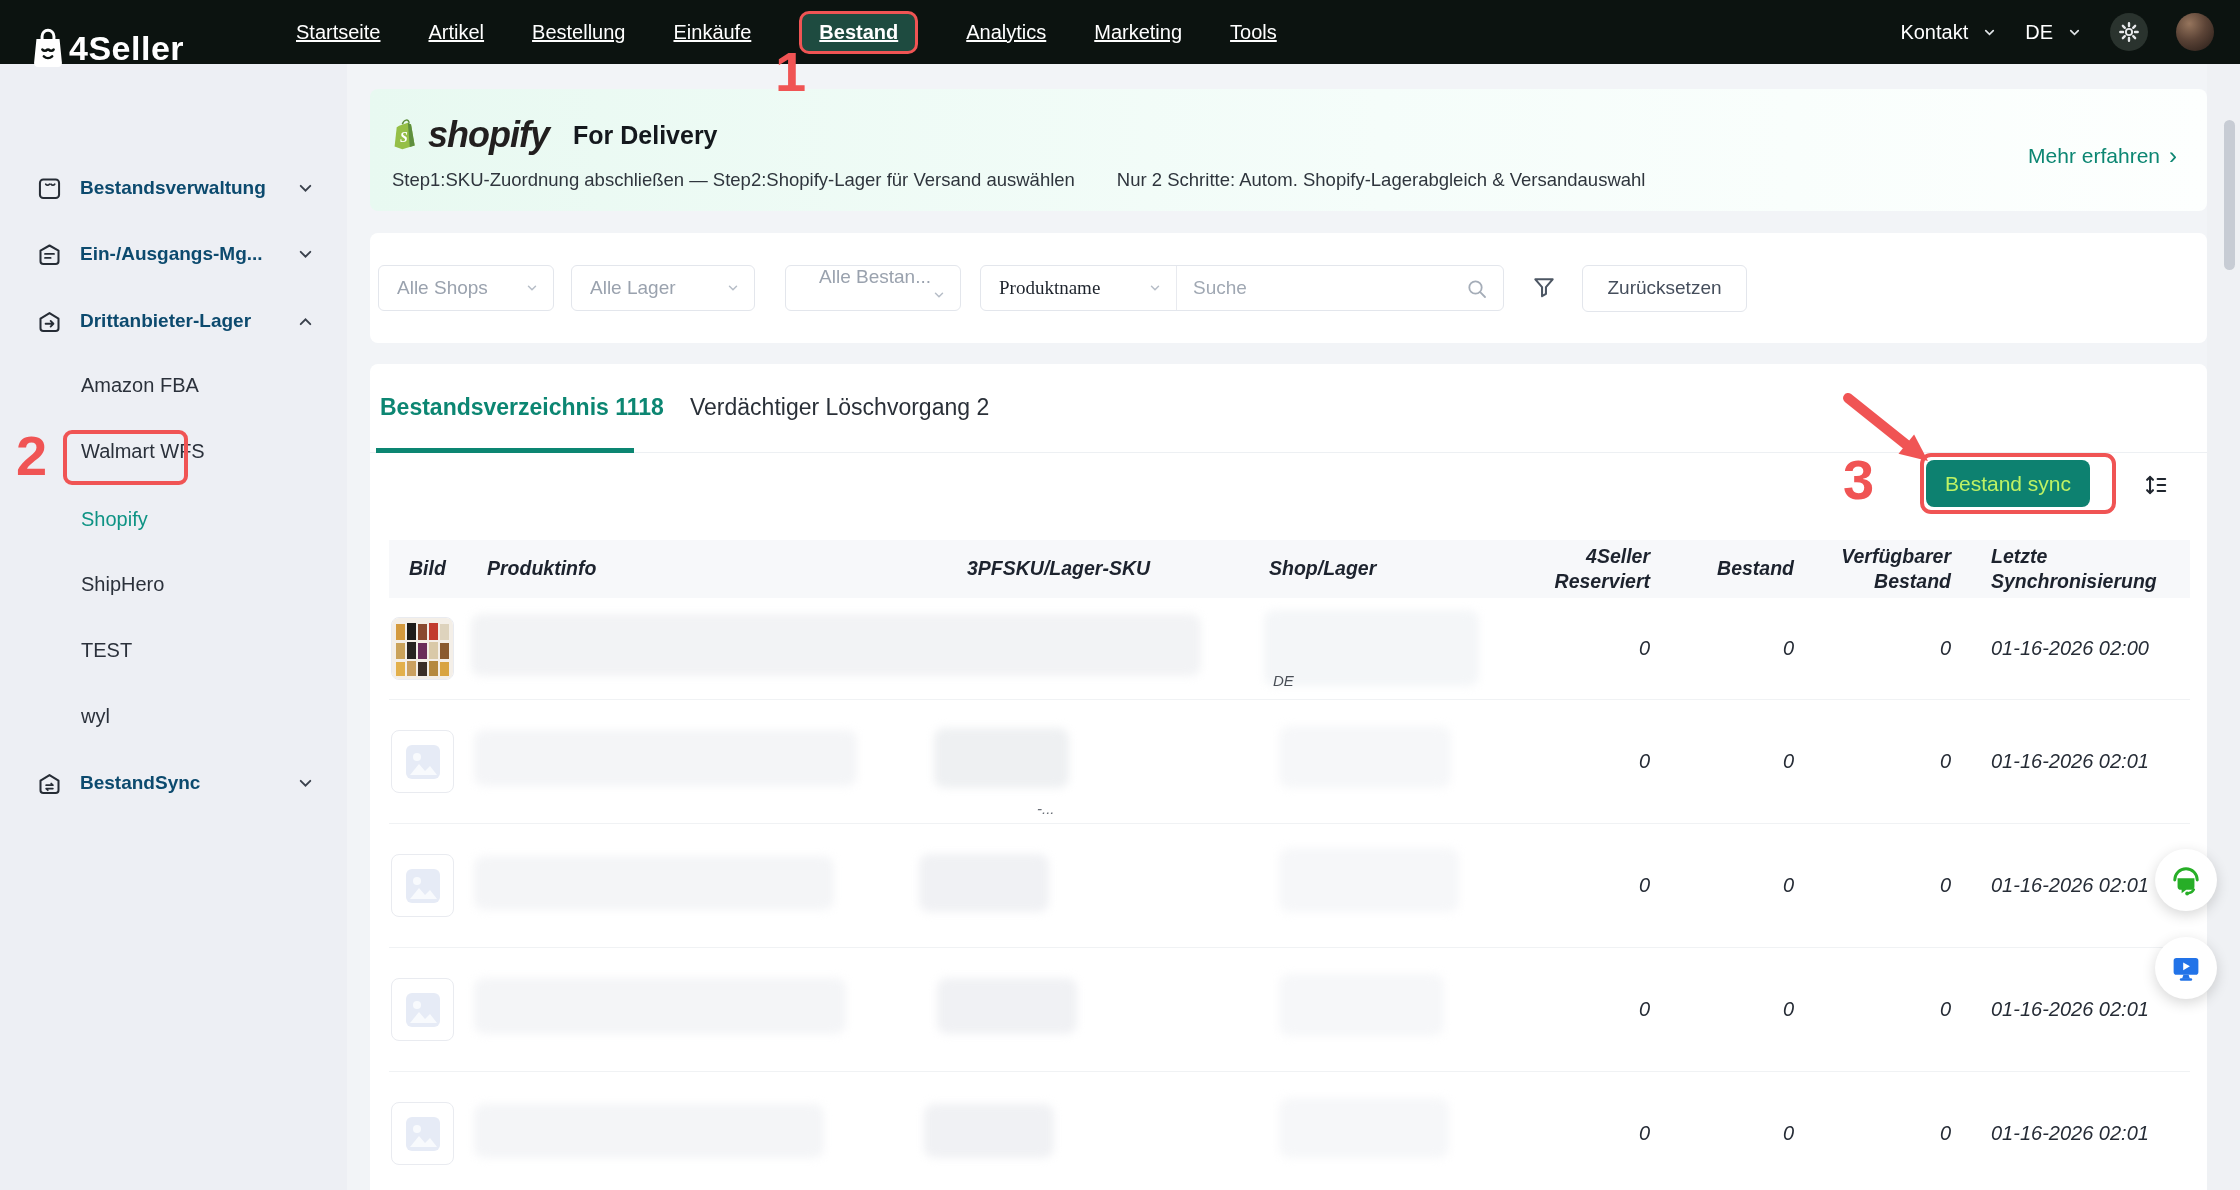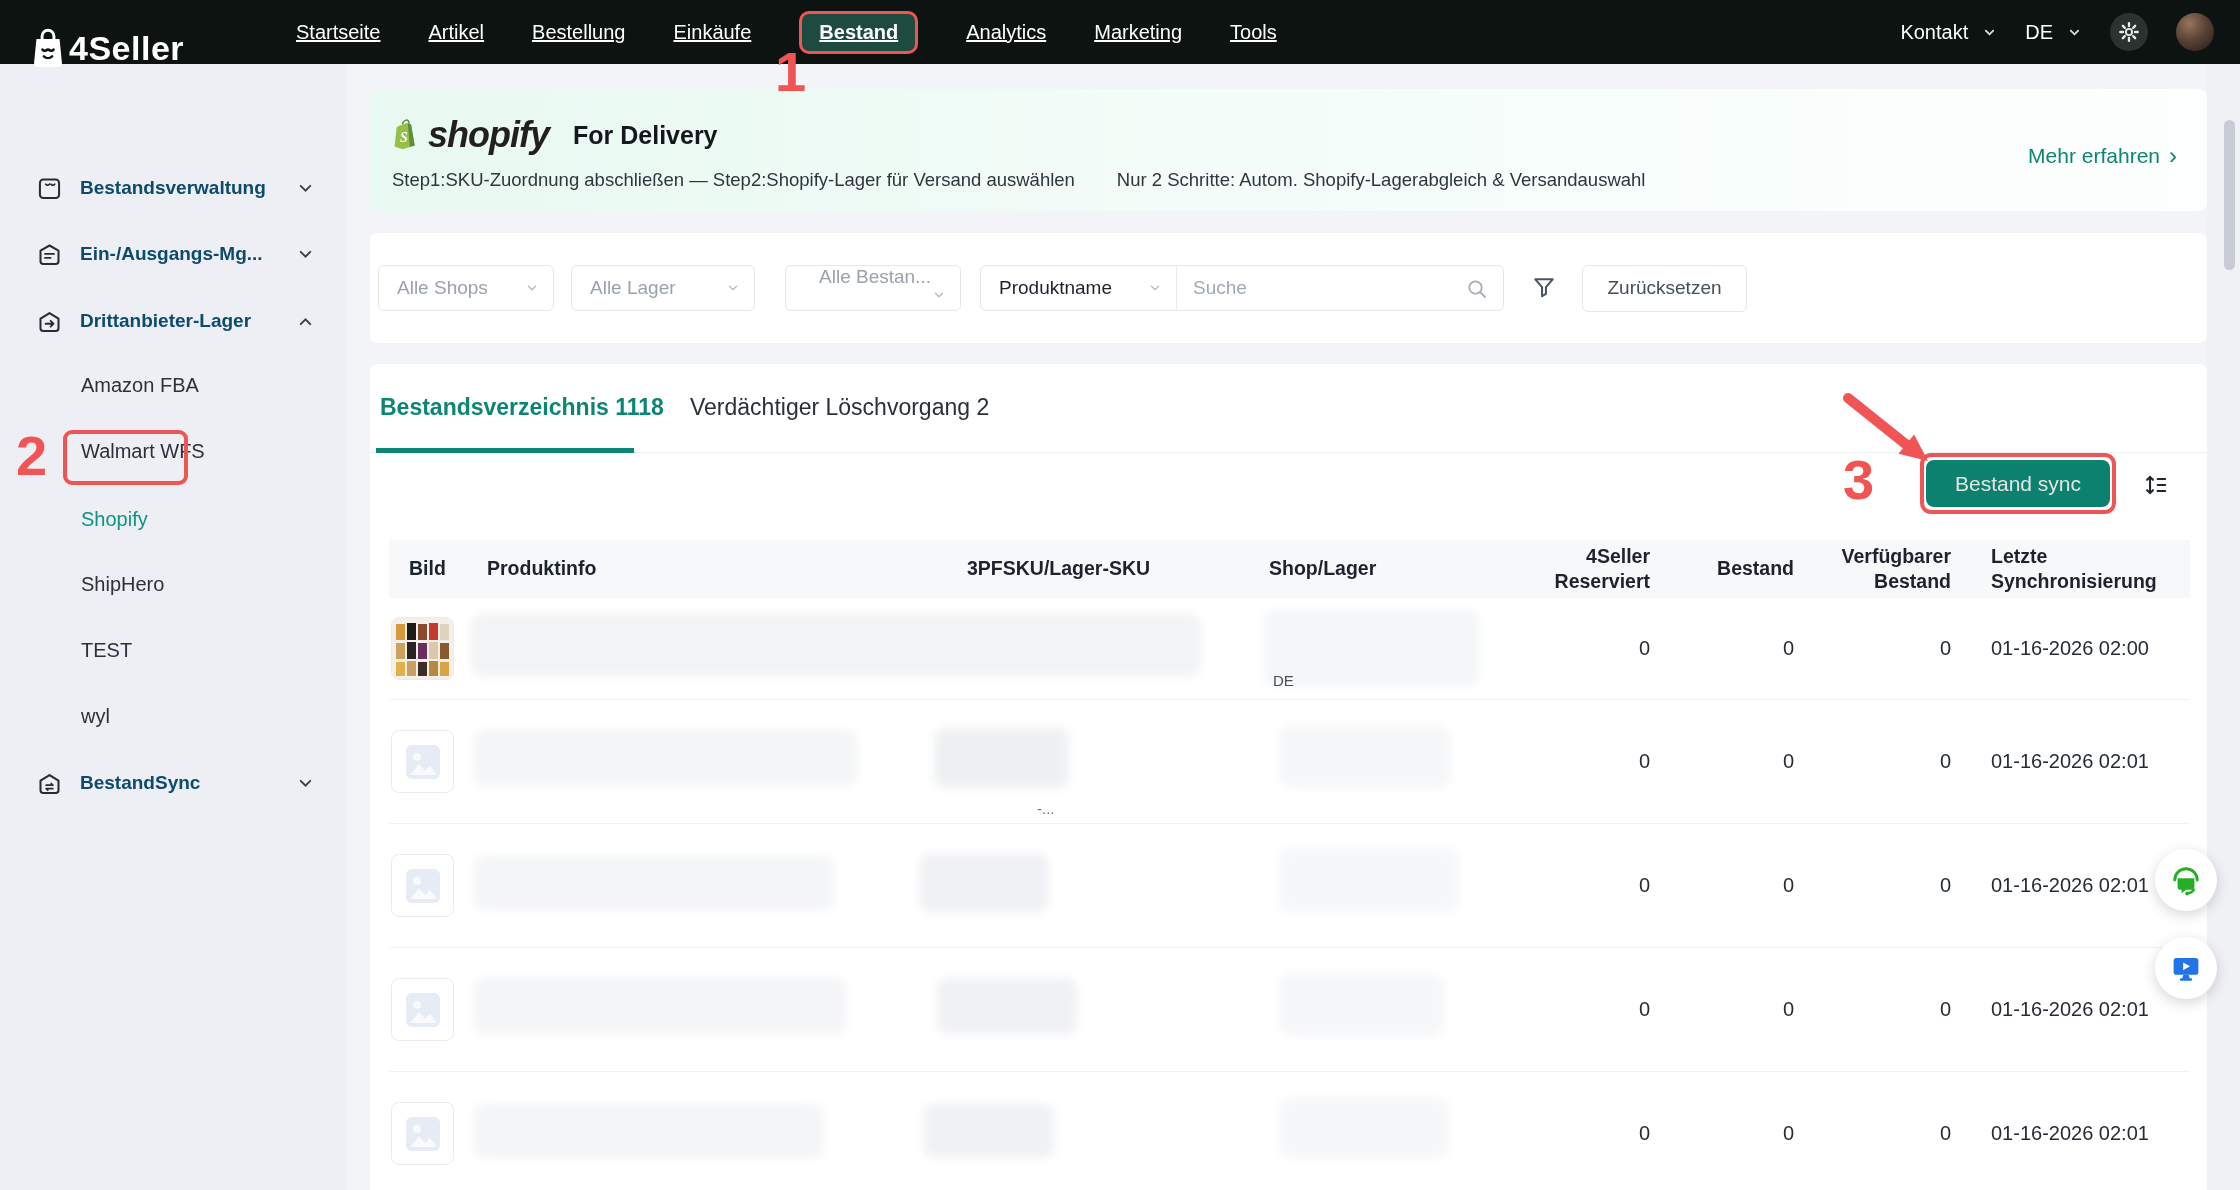--- a/index.html
+++ b/index.html
@@ -54,43 +54,43 @@
   .filter-card { position:absolute; left:370px; top:233px; width:1837px; height:110px; background:#ffffff; border-radius:8px; }
   .filter-row { position:absolute; left:8px; top:0; height:110px; display:flex; align-items:center; }
   .sel { height:46px; border:1px solid #e3e6ec; border-radius:6px; background:#fff;
     display:flex; align-items:center; padding:0 14px 0 18px; color:#9aa2ae; font-size:19px; cursor:pointer; }
   .sel .chev { margin-left:auto; padding-left:14px; display:flex; }
   .sel1 { width:176px; margin-right:17px; }
   .sel2 { width:184px; margin-right:30px;justify-content:center; }
   .sel3 { width:176px; margin-right:19px;flex-direction:column; }
   .searchgroup { width:524px; height:46px; border:1px solid #e3e6ec; border-radius:6px; background:#fff; display:flex; }
   .cat-seg { width:196px; display:flex; align-items:center; padding:0 14px 0 18px;
-    color:#1d232c; font-size:19px; border-right:1px solid #e8eaef; cursor:pointer; }
+    color:#1d232c; font-size:19px; border-right:1px solid #e8eaef; cursor:pointer;font-family:Liberation Serif, serif; }
   .cat-seg .chev { margin-left:auto; display:flex; }
   .search-seg { flex:1; position:relative; display:flex; align-items:center; padding:0 48px 0 16px; }
   .search-seg input { border:none; outline:none; width:100%; font-size:19px; color:#333;
     font-family:"Liberation Sans", sans-serif; background:transparent; }
   .search-seg input::placeholder { color:#a0a8b3; }
   .search-icon-wrap { position:absolute; right:14px; top:11px; cursor:pointer; }
   .funnel-wrap { margin-left:27px; cursor:pointer; display:flex; }
   .reset-btn { margin-left:25px; width:165px; height:47px; border:1px solid #e3e6ec; border-radius:6px;
     background:#fff; color:#454e5c; font-size:19px; display:flex; align-items:center; justify-content:center; cursor:pointer; }
   
   .table-card { position:absolute; left:370px; top:364px; width:1837px; height:826px;
     background:#ffffff; border-radius:8px 8px 0 0; overflow:hidden; }
   .tabs-bar { position:absolute; top:0; left:0; width:100%; height:89px; border-bottom:1px solid #edf0f3; }
   .tab { position:absolute; top:30px; font-size:23px; cursor:pointer; white-space:nowrap; }
   .tab.t1 { left:10px; color:#0c8672; font-weight:700; }
   .tab.t2 { left:320px; color:#2a3038; font-weight:400; }
   .tab-underline { position:absolute; left:6px; top:84px; width:258px; height:5px; background:#0c8672; }
-  .sync-btn { position:absolute; left:1556px; top:96px; width:184px; height:47px; background:#0d8170;
-    border-radius:8px; color:#e5e5e5; font-size:21px; font-weight:500;
+  .sync-btn { position:absolute; left:1556px; top:96px; width:164px; height:47px; background:#0d8170;
+    border-radius:8px; color:#bef264; font-size:21px; font-weight:500;
     display:flex; align-items:center; justify-content:center; cursor:pointer; z-index:5; }
   .colset-wrap { position:absolute; left:1773px; top:108px; cursor:pointer; }
-  .tgrid { display:grid; grid-template-columns:85px 476px 290px 290px 120px 144px 157px 239px; }
+  .tgrid { display:grid; grid-template-columns:85px 476px 290px 290px 120px 144px 157px 239px;font-style:italic; }
   .thead { position:absolute; top:176px; left:19px; width:1801px; height:58px; background:#f7f8fa;
     font-size:19.5px; font-weight:700; color:#1d232e; line-height:1.3; }
   .thead .cell { display:flex; align-items:center; }
   .cell.pl20 { padding-left:20px; } .cell.pl13 { padding-left:13px; } .cell.pl17 { padding-left:17px; }
   .cell.pl29 { padding-left:29px; } .cell.pl40 { padding-left:40px; }
   .cell.rt { justify-content:flex-end; text-align:right; }
   .tbody { position:absolute; top:234px; left:19px; width:1801px; }
   .trow { position:relative; }
   .trow + .trow { border-top:1px solid #f0f2f4; }
   .trow .cell { display:flex; align-items:center; font-size:20px; color:#262c36; }

